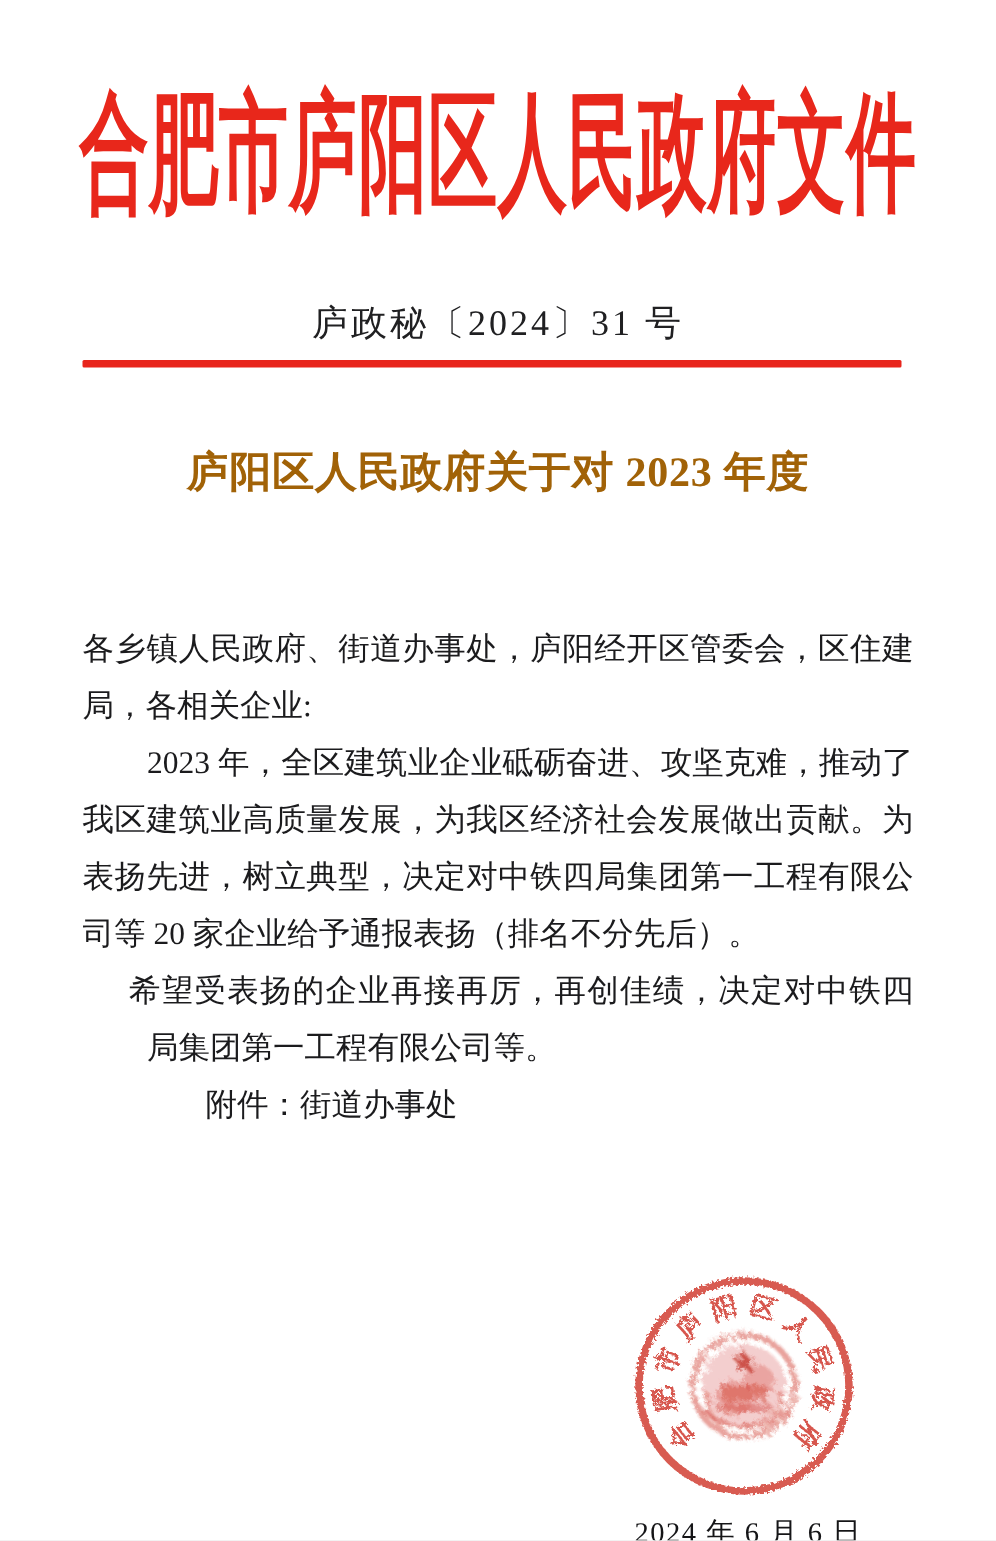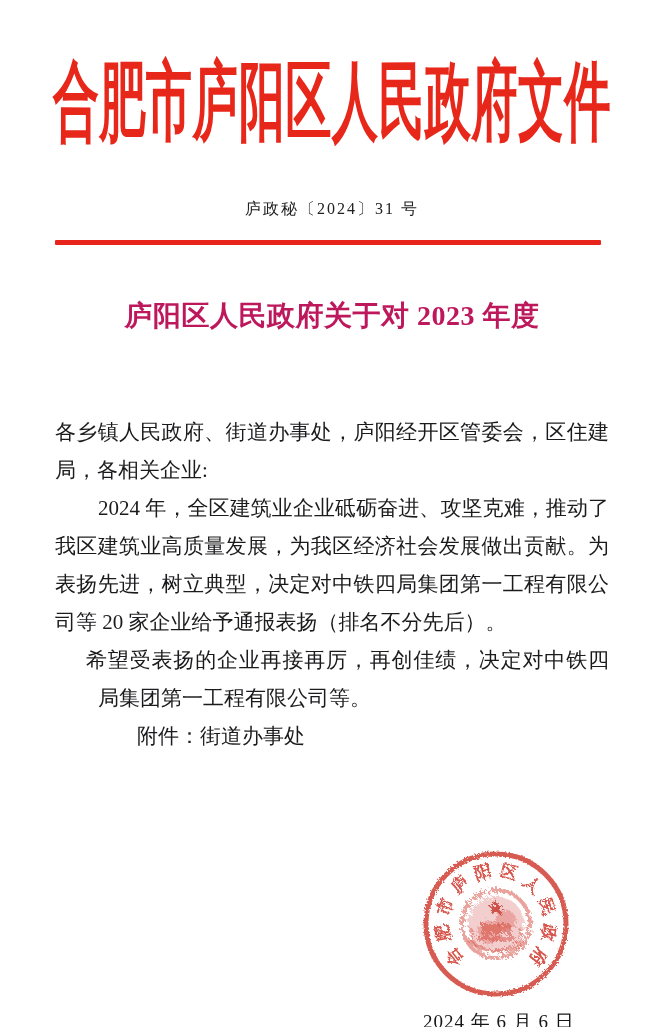--- a/index.html
+++ b/index.html
@@ -12,29 +12,29 @@
   .header{
     position:absolute;top:26px;left:0;width:100%;height:108px;
     display:flex;align-items:flex-end;justify-content:center;
   }
   .header span{
     font-size:46px;font-weight:bold;color:#e8271b;white-space:nowrap;
     transform:scaleY(1.88);letter-spacing:0.5px;
   }
   .docnum{
     position:absolute;top:199px;left:0;width:100%;text-align:center;
-    font-size:16px;letter-spacing:2px;color:#202022;
+    font-size:24px;letter-spacing:2px;color:#202022;
   }
   .redline{
     position:absolute;top:240px;left:55px;width:546px;height:5px;
     background:#e8251c;border-radius:1px;
   }
   .title{
     position:absolute;top:295px;left:0;width:100%;text-align:center;
-    font-weight:bold;font-size:28px;line-height:42px;color:#be185d;
+    font-weight:bold;font-size:28px;line-height:42px;color:#a16207;
     letter-spacing:0.5px;
   }
   .bodytext{
     position:absolute;top:413px;left:55px;width:554px;
     font-size:21px;line-height:38px;text-align:justify;color:#1b1b1d;
   }
   .bodytext p{margin:0;}
   .p-indent{text-indent:43px;}
   .p-shift{padding-left:43px;text-indent:-12px;}
   .attachment{margin-top:33px;padding-left:82px;}
@@ -59,21 +59,21 @@
   <div class="docnum">庐政秘〔2024〕31 号</div>
 
   <div class="redline"></div>
 
   <div class="title">
     <div>庐阳区人民政府关于对 2023 年度</div>
   </div>
 
   <div class="bodytext">
     <p>各乡镇人民政府、街道办事处，庐阳经开区管委会，区住建局，各相关企业:</p>
-    <p class="p-indent">2024 年，全区建筑业企业砥砺奋进、攻坚克难，推动了我区建筑业高质量发展，为我区经济社会发展做出贡献。为表扬先进，树立典型，决定对中铁四局集团第一工程有限公司等 20 家企业给予通报表扬（排名不分先后）。</p>
+    <p class="p-indent">2023 年，全区建筑业企业砥砺奋进、攻坚克难，推动了我区建筑业高质量发展，为我区经济社会发展做出贡献。为表扬先进，树立典型，决定对中铁四局集团第一工程有限公司等 20 家企业给予通报表扬（排名不分先后）。</p>
     <p class="p-shift">希望受表扬的企业再接再厉，再创佳绩，决定对中铁四局集团第一工程有限公司等。</p>
     <p class="attachment">附件：街道办事处</p>
   </div>
 
   <svg class="seal" viewBox="0 0 152 152" xmlns="http://www.w3.org/2000/svg">
     <defs>
       <filter id="rough" x="-20%" y="-20%" width="140%" height="140%">
         <feTurbulence type="fractalNoise" baseFrequency="0.55" numOctaves="2" seed="7" result="n"></feTurbulence>
         <feDisplacementMap in="SourceGraphic" in2="n" scale="4"></feDisplacementMap>
       </filter>

